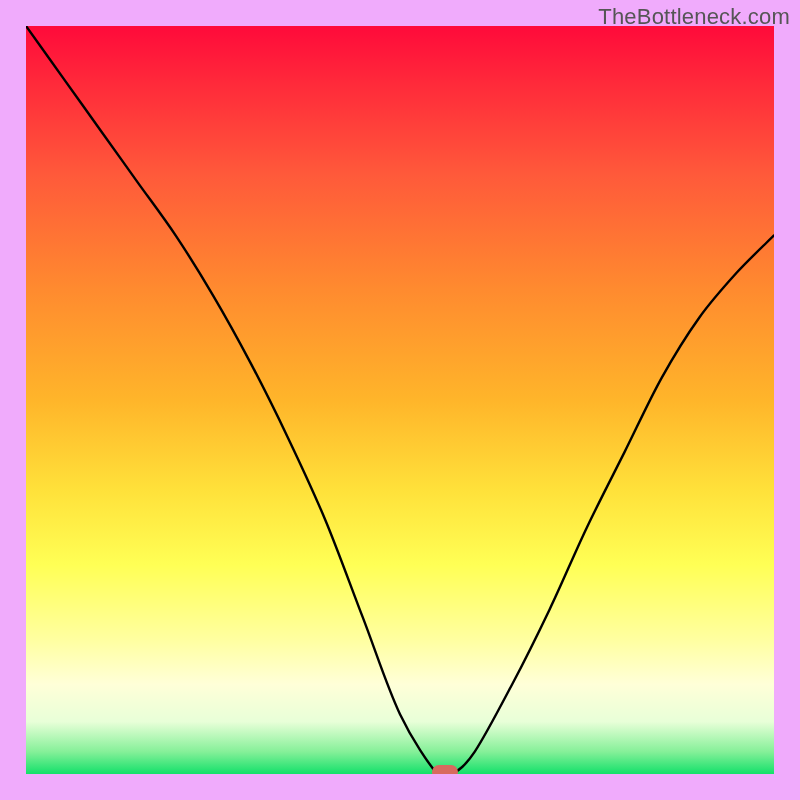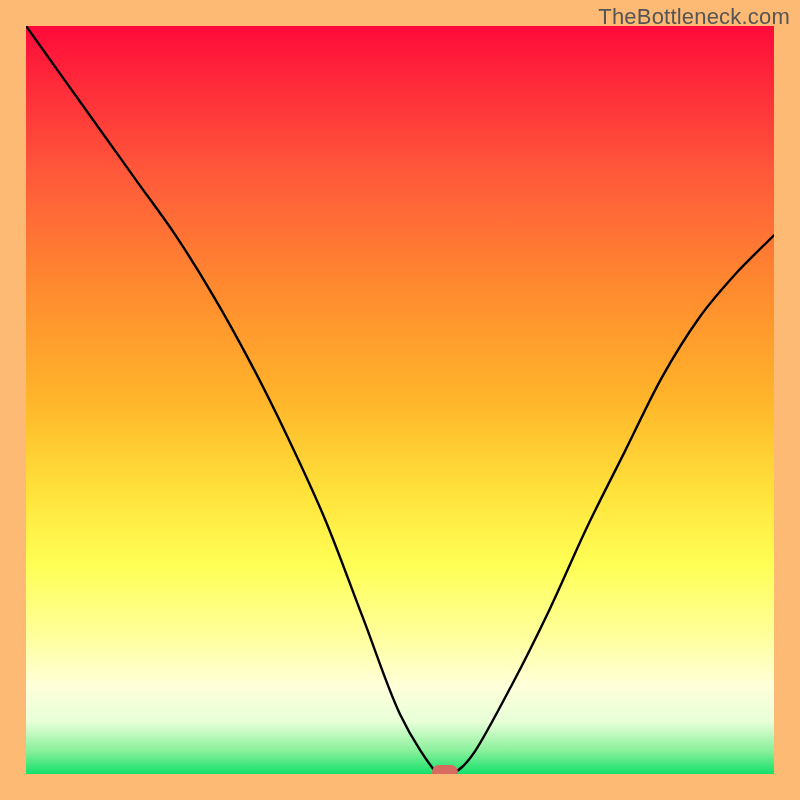--- a/index.html
+++ b/index.html
@@ -8,21 +8,21 @@
     width: 800px;
     height: 800px;
     background: #000;
     overflow: hidden;
     font-family: Arial, Helvetica, sans-serif;
   }
   .frame {
     position: relative;
     width: 800px;
     height: 800px;
-    background: #fdba74;
+    background: #f0abfc;
   }
   .watermark {
     position: absolute;
     top: 4px;
     right: 10px;
     color: #555;
     font-size: 22px;
     font-weight: 500;
     letter-spacing: 0.2px;
     z-index: 10;

